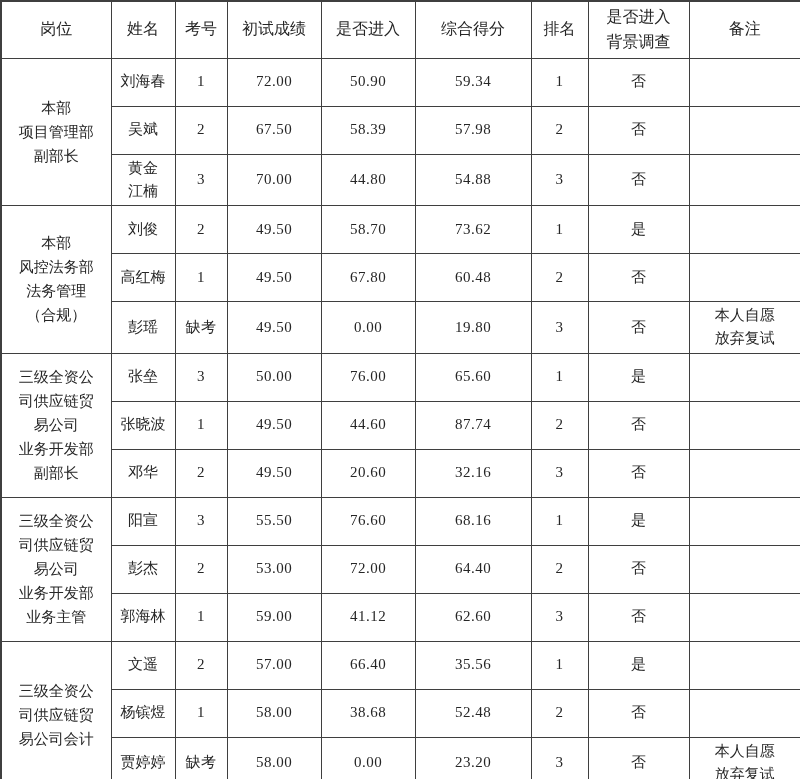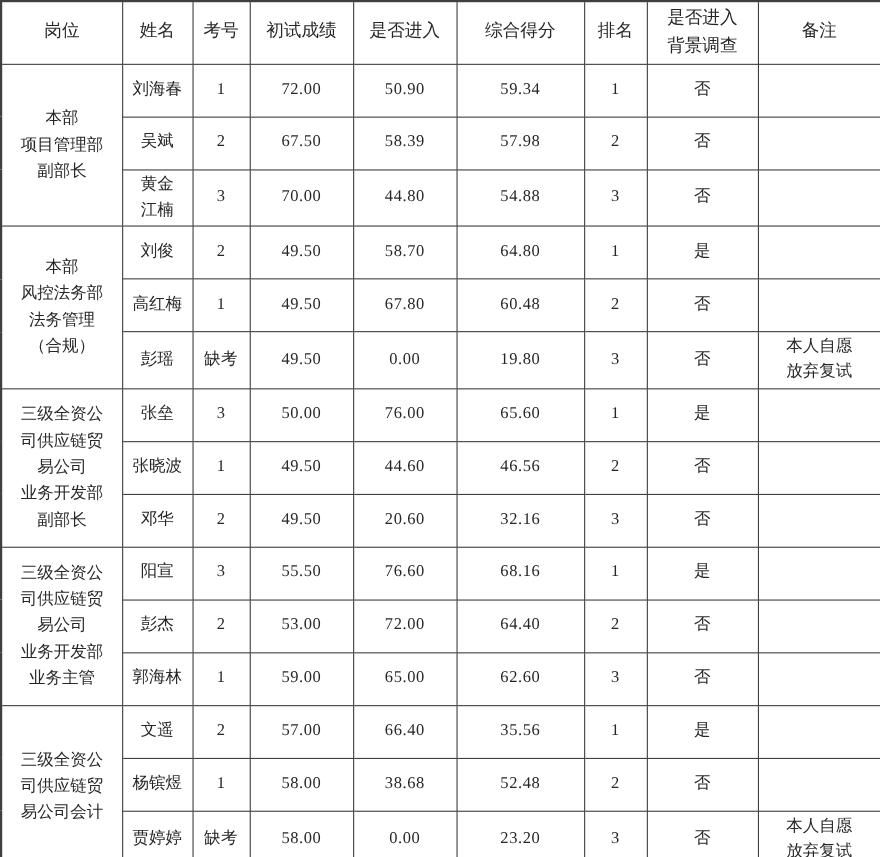--- a/index.html
+++ b/index.html
@@ -120,21 +120,21 @@
 
     <tr class="data-row">
       <td class="pos" rowspan="3">本部
 风控法务部
 法务管理
 （合规）</td>
       <td>刘俊</td>
       <td class="num">2</td>
       <td class="num">49.50</td>
       <td class="num">58.70</td>
-      <td class="num">64.80</td>
+      <td class="num">73.62</td>
       <td class="num">1</td>
       <td>是</td>
       <td></td>
     </tr>
     <tr class="data-row">
       <td>高红梅</td>
       <td class="num">1</td>
       <td class="num">49.50</td>
       <td class="num">67.80</td>
       <td class="num">60.48</td>
@@ -167,21 +167,21 @@
       <td class="num">65.60</td>
       <td class="num">1</td>
       <td>是</td>
       <td></td>
     </tr>
     <tr class="data-row">
       <td>张晓波</td>
       <td class="num">1</td>
       <td class="num">49.50</td>
       <td class="num">44.60</td>
-      <td class="num">46.56</td>
+      <td class="num">87.74</td>
       <td class="num">2</td>
       <td>否</td>
       <td></td>
     </tr>
     <tr class="data-row">
       <td>邓华</td>
       <td class="num">2</td>
       <td class="num">49.50</td>
       <td class="num">20.60</td>
       <td class="num">32.16</td>
@@ -212,21 +212,21 @@
       <td class="num">72.00</td>
       <td class="num">64.40</td>
       <td class="num">2</td>
       <td>否</td>
       <td></td>
     </tr>
     <tr class="data-row">
       <td>郭海林</td>
       <td class="num">1</td>
       <td class="num">59.00</td>
-      <td class="num">65.00</td>
+      <td class="num">41.12</td>
       <td class="num">62.60</td>
       <td class="num">3</td>
       <td>否</td>
       <td></td>
     </tr>
 
     <tr class="data-row">
       <td class="pos" rowspan="3">三级全资公
 司供应链贸
 易公司会计</td>

